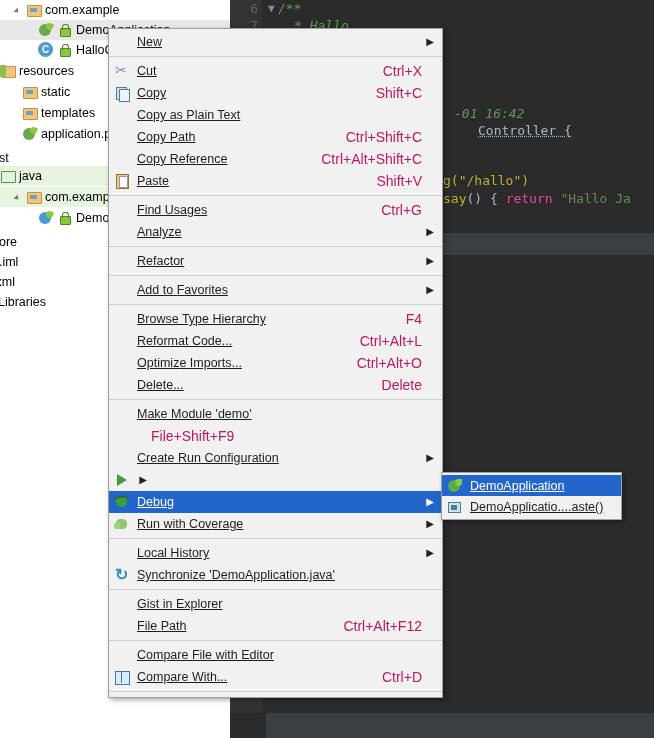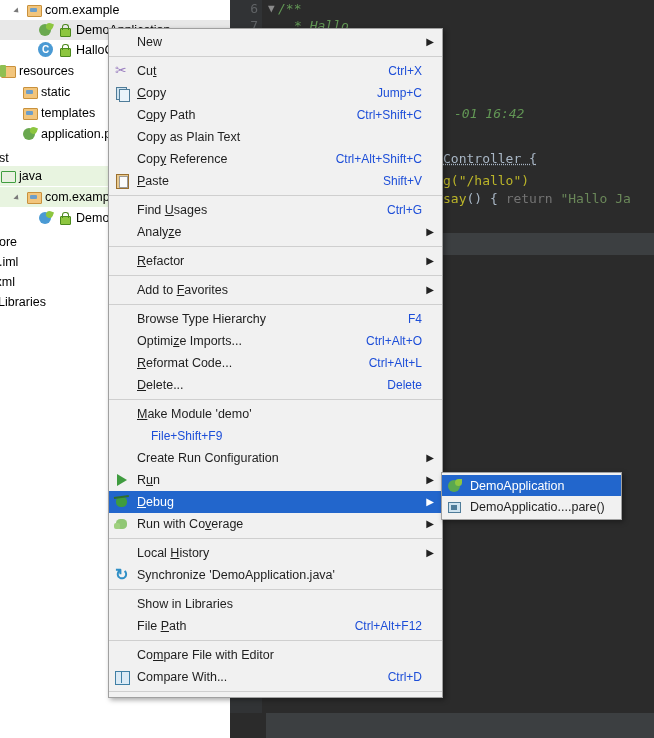--- a/index.html
+++ b/index.html
@@ -37,21 +37,21 @@
     font-size: 13px;
   }
   .code {
     position: absolute;
     color: #a9b7c6;
     font-family: "DejaVu Sans Mono", monospace;
     font-size: 13px;
     white-space: pre;
   }
   .c-doc { color: #629755; font-style: italic; }
-  .c-kw  { color: #737373; }
+  .c-kw  { color: #ec4899; }
   .c-str { color: #6a8759; }
   .c-ann { color: #bbb529; }
   .c-cls { color: #a9b7c6; text-decoration: underline; text-decoration-style: dotted; }
   .fold-marker {
     position: absolute;
     color: #8a8a8a;
     font-family: "DejaVu Sans Mono", monospace;
     font-size: 11px;
   }
   .editor-strip {
@@ -227,26 +227,27 @@
   }
   .mi-ico {
     width: 18px; height: 16px;
     flex: 0 0 auto;
     margin-right: 4px;
     position: relative;
   }
   .mi-label {
     flex: 1 1 auto;
     padding-left: 2px;
+    text-decoration: underline;
   }
   .mi-label u { text-decoration: underline; }
   .mi-accel {
     flex: 0 0 auto;
-    color: #1d4ed8;
-    font-size: 12px;
+    color: #be185d;
+    font-size: 14px;
     padding-left: 16px;
   }
   .mi-arrow {
     flex: 0 0 auto;
     width: 12px;
     text-align: right;
     font-size: 10px;
     color: #222;
     line-height: 1;
   }
@@ -396,21 +397,21 @@
   <div class="gutter"></div>
   <div class="editor-strip" style="left:230px; top:713px; width:36px; height:25px; background:#2b2b2b;"></div>
 
   <div class="linenum" style="left:232px; top:1px; width:26px; text-align:right;">6</div>
   <div class="linenum" style="left:232px; top:18px; width:26px; text-align:right;">7</div>
 
   <div class="fold-marker" style="left:268px; top:2px;">▼</div>
   <div class="code c-doc" style="left:278px; top:1px;">/**</div>
   <div class="code c-doc" style="left:294px; top:18px;">* Hallo</div>
   <div class="code c-doc" style="left:454px; top:106px;">-01 16:42</div>
-  <div class="code c-cls" style="left:443px; top:151px;">Controller {</div>
+  <div class="code c-cls" style="left:443px; top:123px;padding-left:35px;">Controller {</div>
   <div class="code c-ann" style="left:443px; top:173px;">g("/hallo")</div>
   <div class="code" style="left:443px; top:191px;"><span class="c-ann">say</span><span>() { </span><span class="c-kw">return</span><span class="c-str"> "Hallo Ja</span></div>
 
   <div class="tree">
     <div class="tnode" style="left:0px; top:0px; width:230px;">
       <span style="width:14px;"></span>
       <span class="twist"></span>
       <span class="ico ico-folder"></span>
       <span>com.example</span>
     </div>
@@ -500,32 +501,32 @@
       <div class="msep"></div>
       <div class="mi">
         <span class="mi-ico g-scissors"></span>
         <span class="mi-label">Cu<u>t</u></span>
         <span class="mi-accel">Ctrl+X</span>
         <span class="mi-arrow"></span>
       </div>
       <div class="mi">
         <span class="mi-ico g-copy"></span>
         <span class="mi-label"><u>C</u>opy</span>
-        <span class="mi-accel">Jump+C</span>
+        <span class="mi-accel">Shift+C</span>
+        <span class="mi-arrow"></span>
+      </div>
+      <div class="mi">
+        <span class="mi-ico "></span>
+        <span class="mi-label">Copy as Plain Text</span>
         <span class="mi-arrow"></span>
       </div>
       <div class="mi">
         <span class="mi-ico "></span>
         <span class="mi-label">C<u>o</u>py Path</span>
         <span class="mi-accel">Ctrl+Shift+C</span>
-        <span class="mi-arrow"></span>
-      </div>
-      <div class="mi">
-        <span class="mi-ico "></span>
-        <span class="mi-label">Copy as Plain Text</span>
         <span class="mi-arrow"></span>
       </div>
       <div class="mi">
         <span class="mi-ico "></span>
         <span class="mi-label">Cop<u>y</u> Reference</span>
         <span class="mi-accel">Ctrl+Alt+Shift+C</span>
         <span class="mi-arrow"></span>
       </div>
       <div class="mi">
         <span class="mi-ico g-paste"></span>
@@ -559,32 +560,32 @@
       </div>
       <div class="msep"></div>
       <div class="mi">
         <span class="mi-ico "></span>
         <span class="mi-label">Browse Type Hierarchy</span>
         <span class="mi-accel">F4</span>
         <span class="mi-arrow"></span>
       </div>
       <div class="mi">
         <span class="mi-ico "></span>
+        <span class="mi-label"><u>R</u>eformat Code...</span>
+        <span class="mi-accel">Ctrl+Alt+L</span>
+        <span class="mi-arrow"></span>
+      </div>
+      <div class="mi">
+        <span class="mi-ico "></span>
         <span class="mi-label">Optimi<u>z</u>e Imports...</span>
         <span class="mi-accel">Ctrl+Alt+O</span>
         <span class="mi-arrow"></span>
       </div>
       <div class="mi">
         <span class="mi-ico "></span>
-        <span class="mi-label"><u>R</u>eformat Code...</span>
-        <span class="mi-accel">Ctrl+Alt+L</span>
-        <span class="mi-arrow"></span>
-      </div>
-      <div class="mi">
-        <span class="mi-ico "></span>
         <span class="mi-label"><u>D</u>elete...</span>
         <span class="mi-accel">Delete</span>
         <span class="mi-arrow"></span>
       </div>
       <div class="msep"></div>
       <div class="mi">
         <span class="mi-ico "></span>
         <span class="mi-label"><u>M</u>ake Module 'demo'</span>
         <span class="mi-arrow"></span>
       </div>
@@ -593,21 +594,20 @@
         <span class="mi-accel">File+Shift+F9</span>
         <span class="mi-arrow"></span>
       </div>
       <div class="mi">
         <span class="mi-ico "></span>
         <span class="mi-label">Create Run Configuration</span>
         <span class="mi-arrow">▶</span>
       </div>
       <div class="mi">
         <span class="mi-ico g-run"></span>
-        <span class="mi-label">R<u>u</u>n</span>
         <span class="mi-arrow">▶</span>
       </div>
       <div class="mi hl">
         <span class="mi-ico g-bug"></span>
         <span class="mi-label"><u>D</u>ebug</span>
         <span class="mi-arrow">▶</span>
       </div>
       <div class="mi">
         <span class="mi-ico g-cov"></span>
         <span class="mi-label">Run with Co<u>v</u>erage</span>
@@ -620,21 +620,21 @@
         <span class="mi-arrow">▶</span>
       </div>
       <div class="mi">
         <span class="mi-ico g-sync"></span>
         <span class="mi-label">Synchronize 'DemoApplication.java'</span>
         <span class="mi-arrow"></span>
       </div>
       <div class="msep"></div>
       <div class="mi">
         <span class="mi-ico "></span>
-        <span class="mi-label">Show in Libraries</span>
+        <span class="mi-label">Gist in Explorer</span>
         <span class="mi-arrow"></span>
       </div>
       <div class="mi">
         <span class="mi-ico "></span>
         <span class="mi-label">File <u>P</u>ath</span>
         <span class="mi-accel">Ctrl+Alt+F12</span>
         <span class="mi-arrow"></span>
       </div>
       <div class="msep"></div>
       <div class="mi">
@@ -657,17 +657,17 @@
           <span style="position:absolute;left:2px;top:2px;width:12px;height:12px;border-radius:50%;background:#5aa84f;"></span>
           <span style="position:absolute;left:9px;top:1px;width:7px;height:7px;background:#8dc63f;border-radius:50% 0 50% 50%;"></span>
         </span>
         <span class="mi-label">DemoApplication</span>
       </div>
       <div class="mi">
         <span class="mi-ico">
           <span style="position:absolute;left:2px;top:3px;width:13px;height:11px;background:#cfe3ef;border:1px solid #4f7c99;"></span>
           <span style="position:absolute;left:5px;top:6px;width:6px;height:5px;background:#4f7c99;"></span>
         </span>
-        <span class="mi-label">DemoApplicatio....pare()</span>
+        <span class="mi-label">DemoApplicatio....aste()</span>
       </div>
     </div>
 
 </div>
 
 </body></html>

